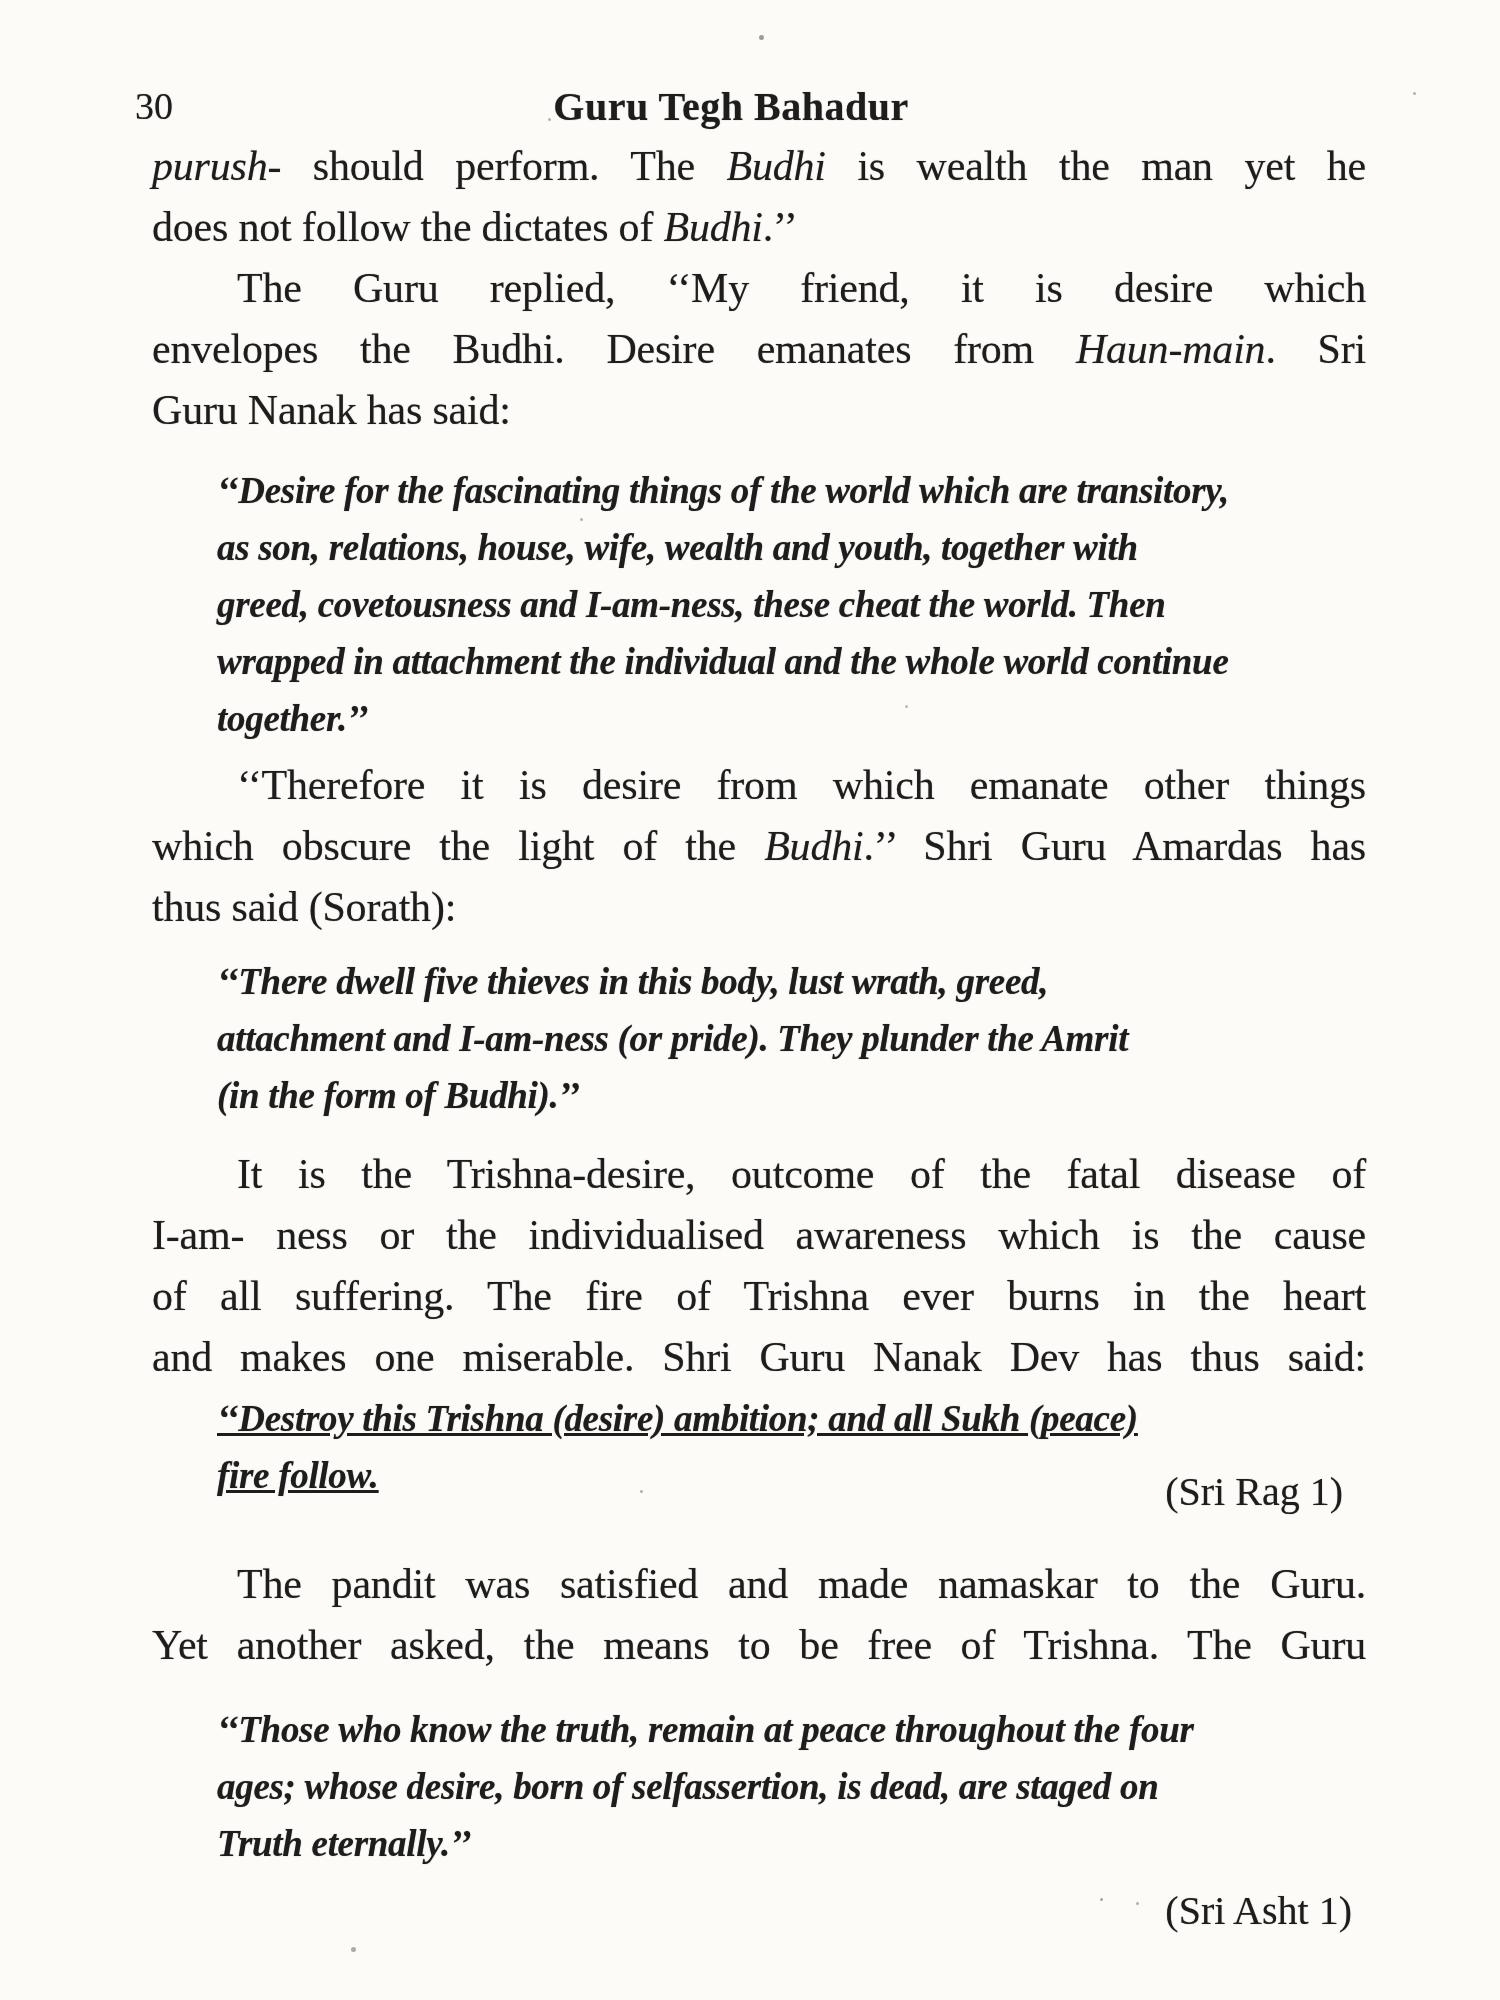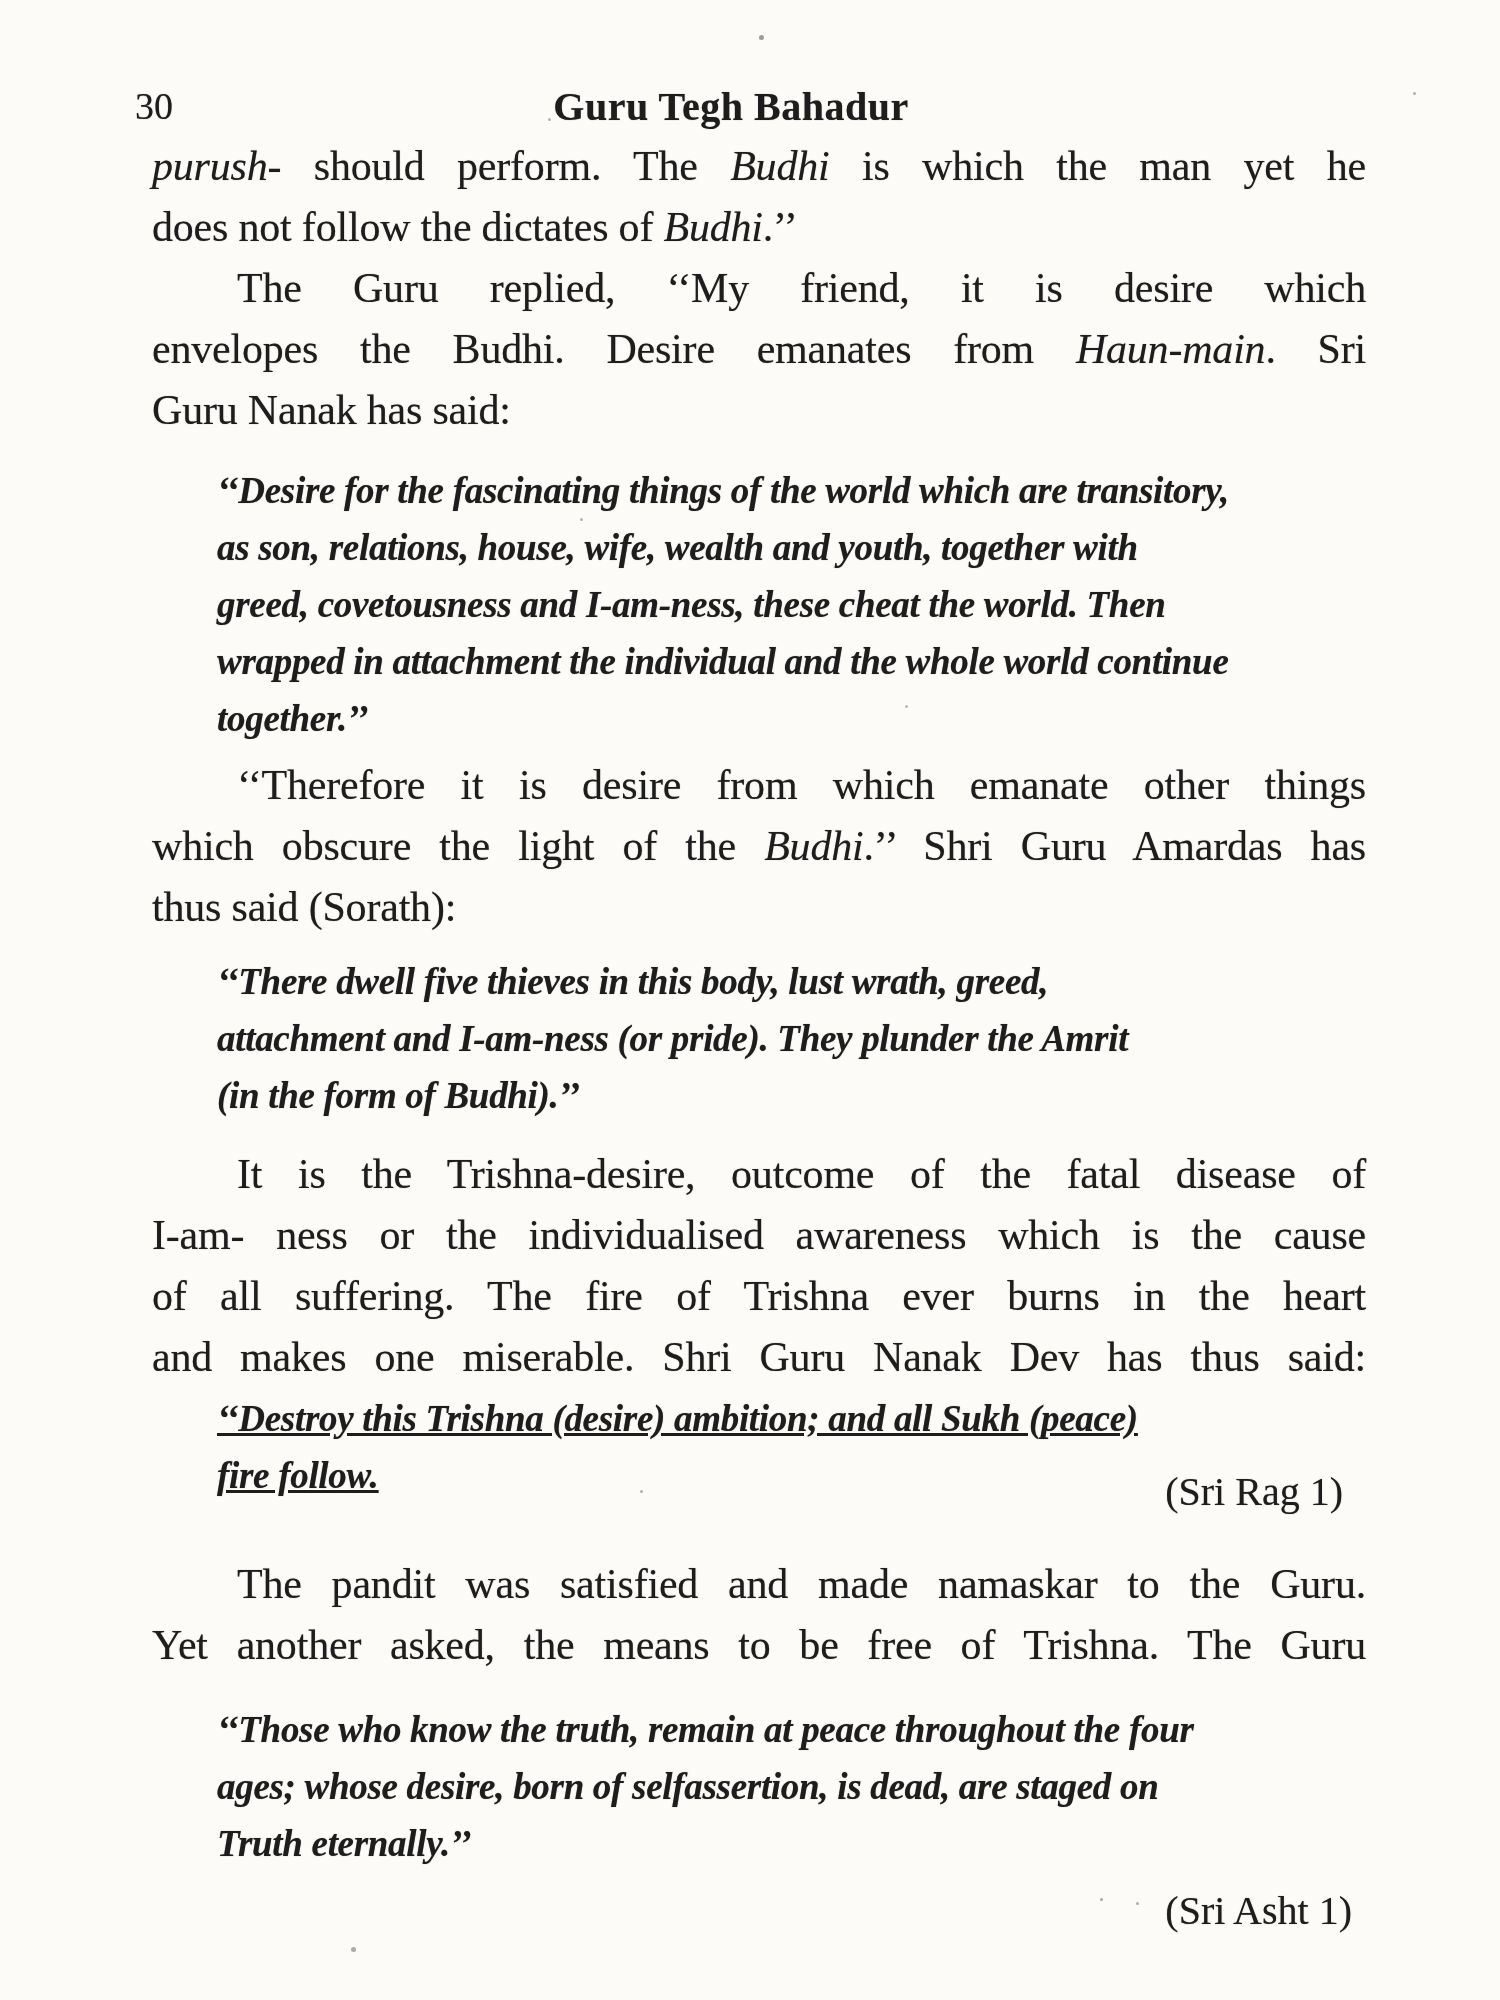--- a/index.html
+++ b/index.html
@@ -114,21 +114,21 @@
 
   <div class="specks"></div>
 
   <div class="header">
     <span class="page-number">30</span>
     <span class="header-title">Guru Tegh Bahadur</span>
   </div>
 
   <div class="flow" id="text-flow">
       <div class="para">
-        <div class="line j"><span class="seg it">purush-</span><span class="seg"> should perform. The </span><span class="seg it">Budhi</span><span class="seg"> is which the man yet he</span></div>
+        <div class="line j"><span class="seg it">purush-</span><span class="seg"> should perform. The </span><span class="seg it">Budhi</span><span class="seg"> is wealth the man yet he</span></div>
         <div class="line"><span class="seg">does not follow the dictates of </span><span class="seg it">Budhi</span><span class="seg">.’’</span></div>
       </div>
       <div class="para">
         <div class="line j ind"><span class="seg">The Guru replied, ‘‘My friend, it is desire which</span></div>
         <div class="line j"><span class="seg">envelopes the Budhi. Desire emanates from </span><span class="seg it">Haun-main</span><span class="seg">. Sri</span></div>
         <div class="line"><span class="seg">Guru Nanak has said:</span></div>
       </div>
       <div class="quote">
         <div class="line"><span class="seg it">‘‘Desire for the fascinating things of the world which are transitory,</span></div>
         <div class="line"><span class="seg it">as son, relations, house, wife, wealth and youth, together with</span></div>

